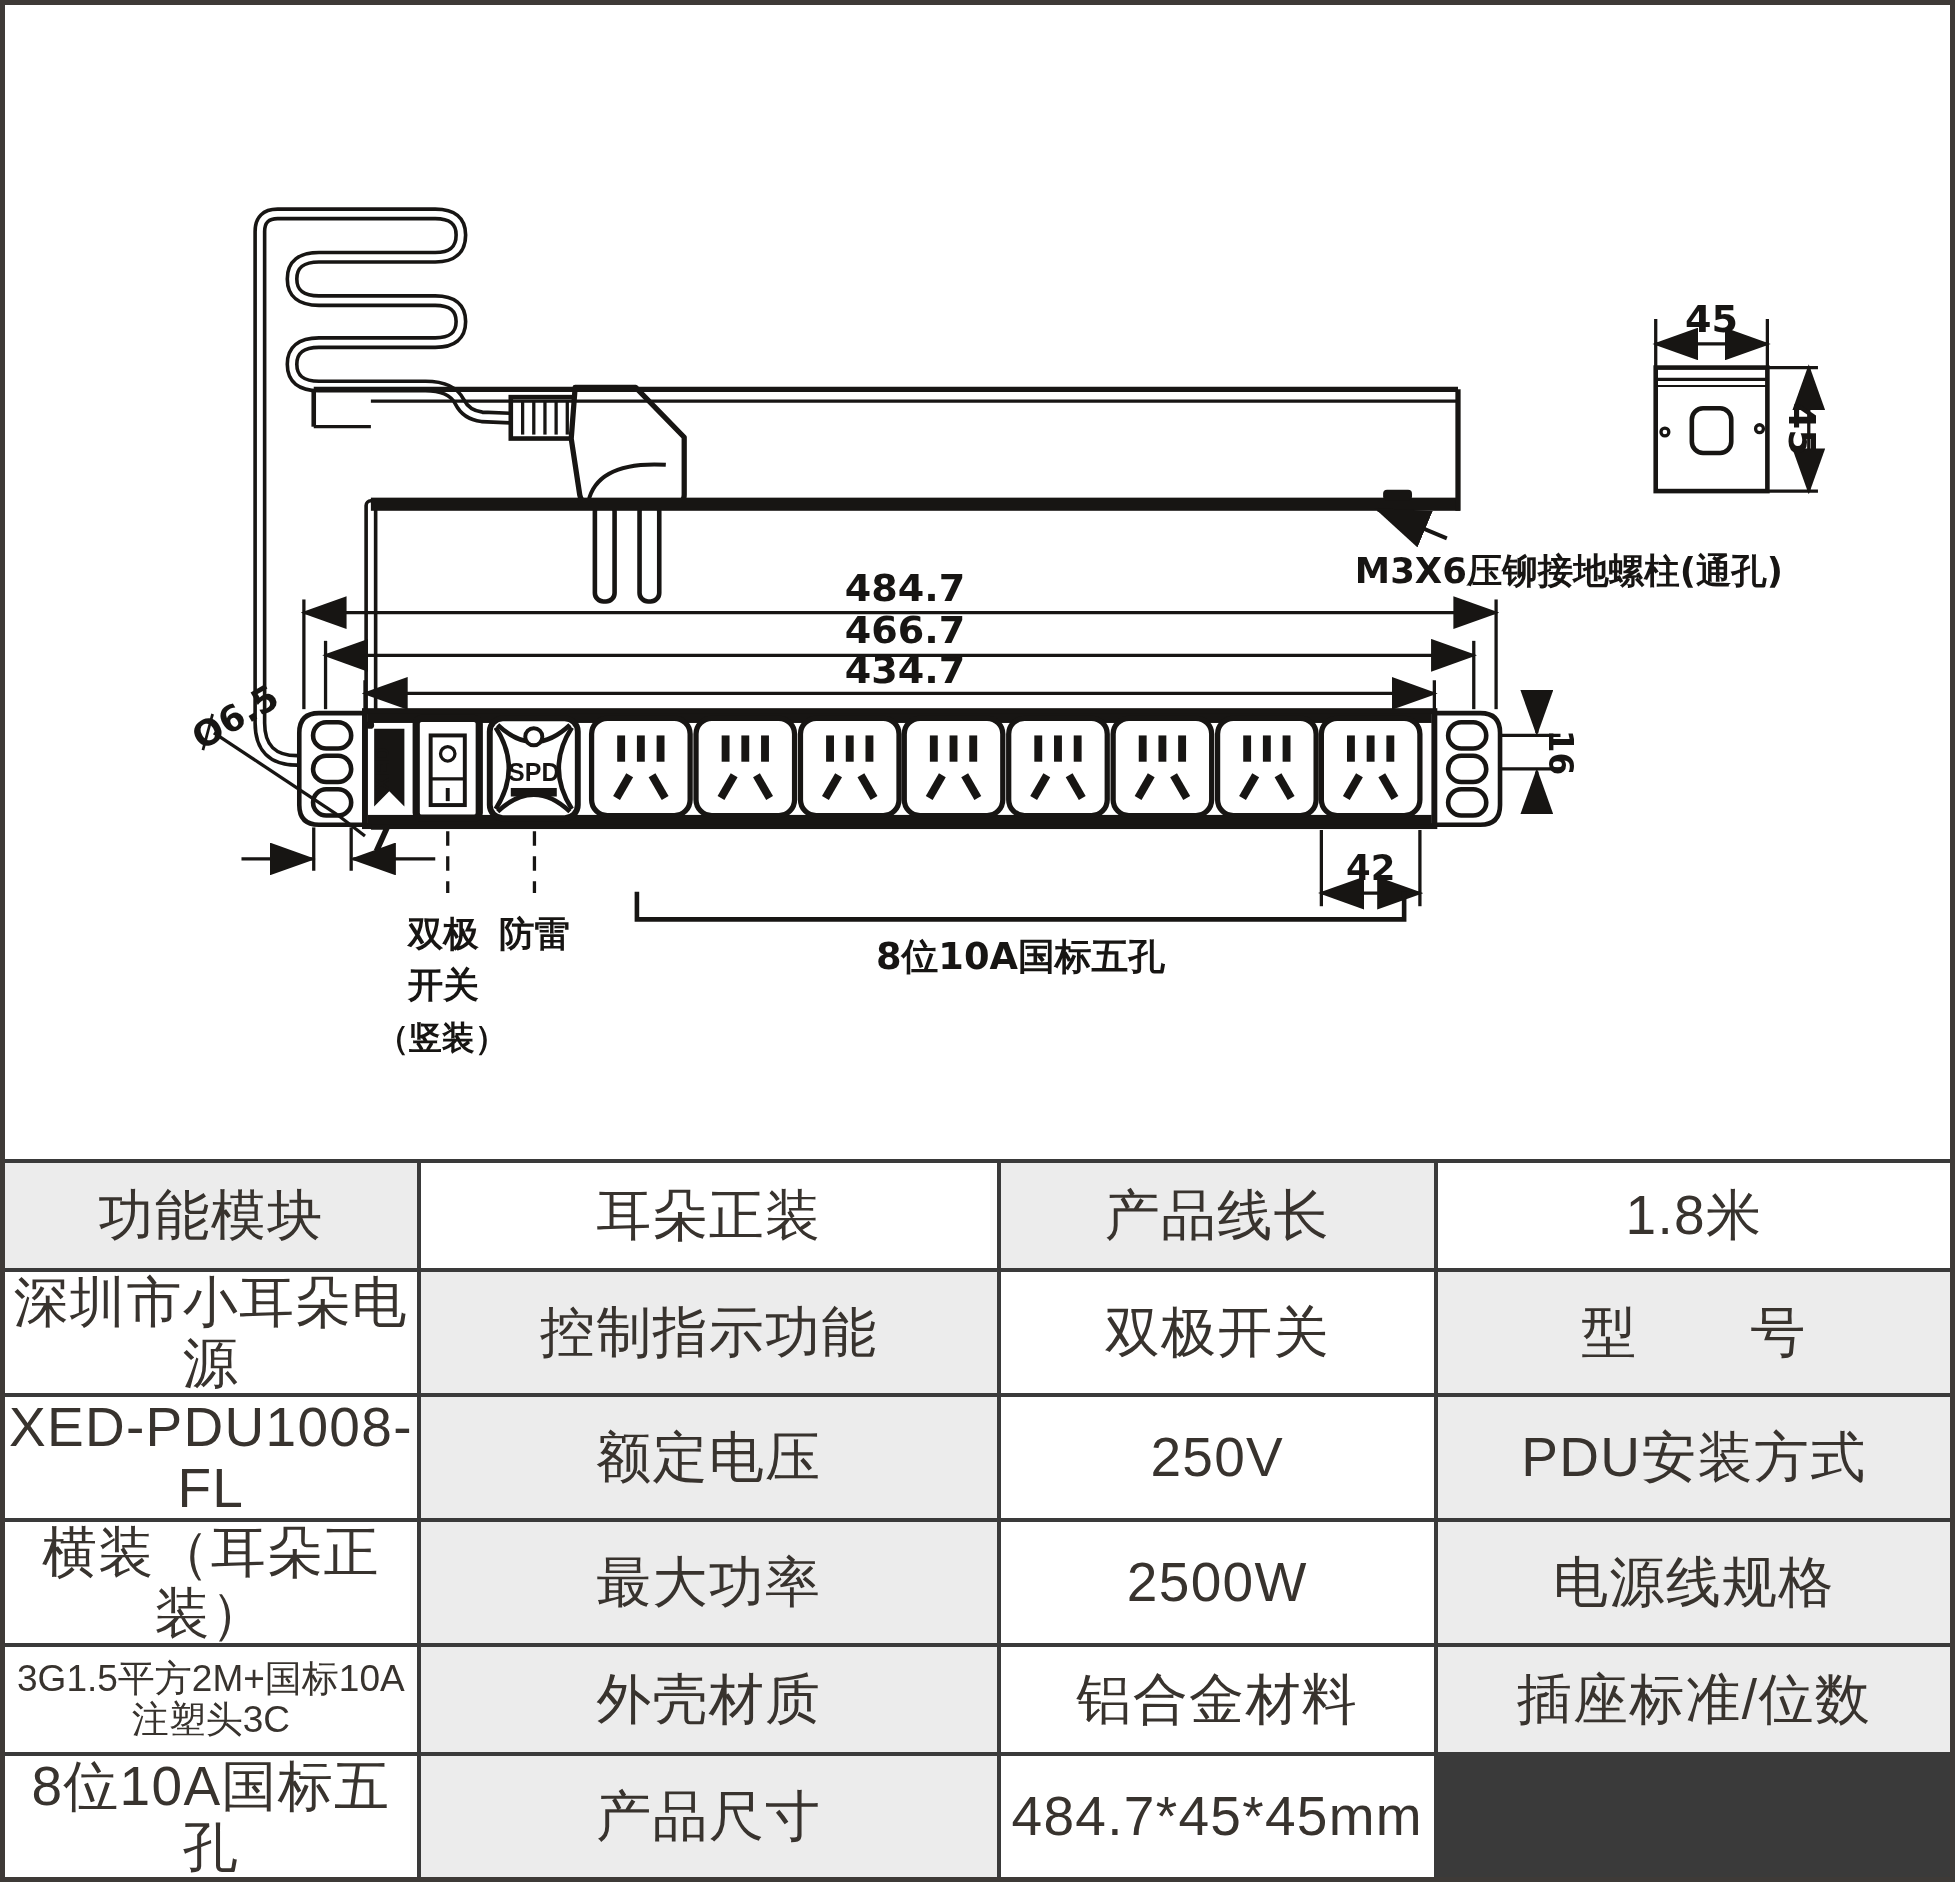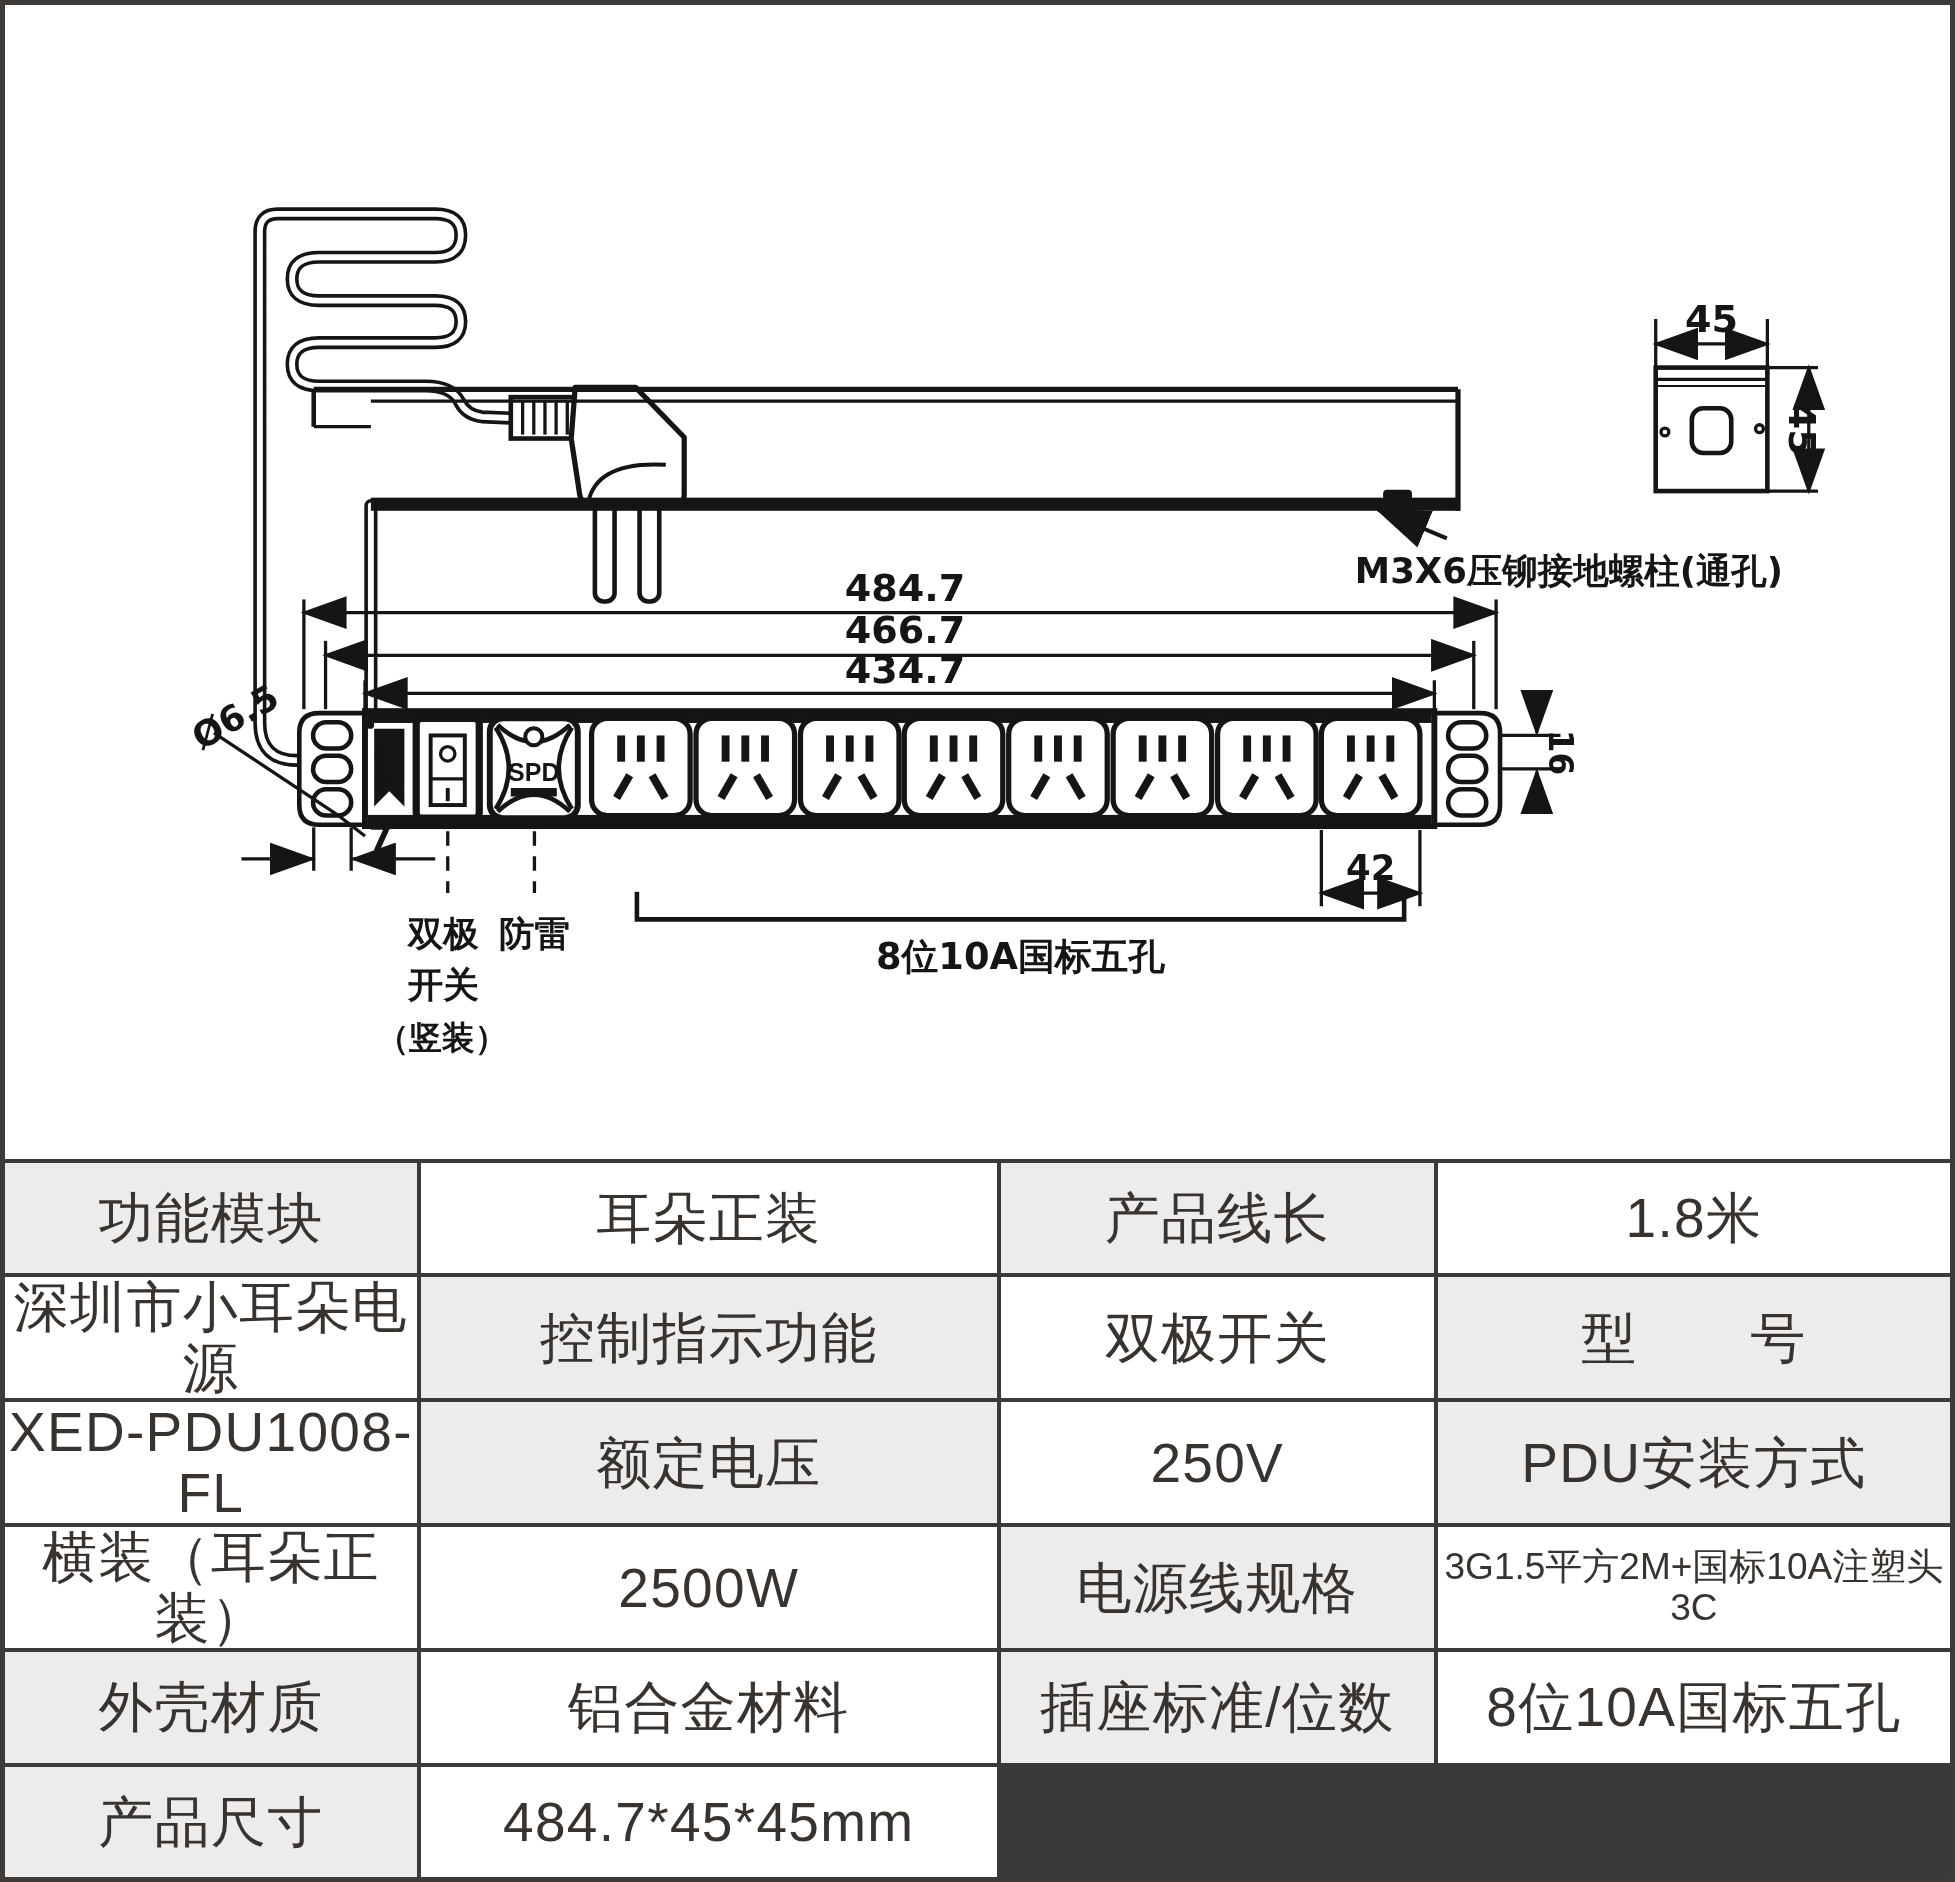--- a/index.html
+++ b/index.html
@@ -245,20 +245,21 @@
     <div class="cell label">控制指示功能</div>
     <div class="cell value">双极开关</div>
 
     <div class="cell label">型　　号</div>
     <div class="cell value">XED-PDU1008-FL</div>
     <div class="cell label">额定电压</div>
     <div class="cell value">250V</div>
 
     <div class="cell label">PDU安装方式</div>
     <div class="cell value">横装（耳朵正装）</div>
+    <div class="cell label">最大功率</div>
     <div class="cell value">2500W</div>
 
     <div class="cell label">电源线规格</div>
     <div class="cell value small">3G1.5平方2M+国标10A注塑头3C</div>
     <div class="cell label">外壳材质</div>
     <div class="cell value">铝合金材料</div>
 
     <div class="cell label">插座标准/位数</div>
     <div class="cell value">8位10A国标五孔</div>
     <div class="cell label">产品尺寸</div>

